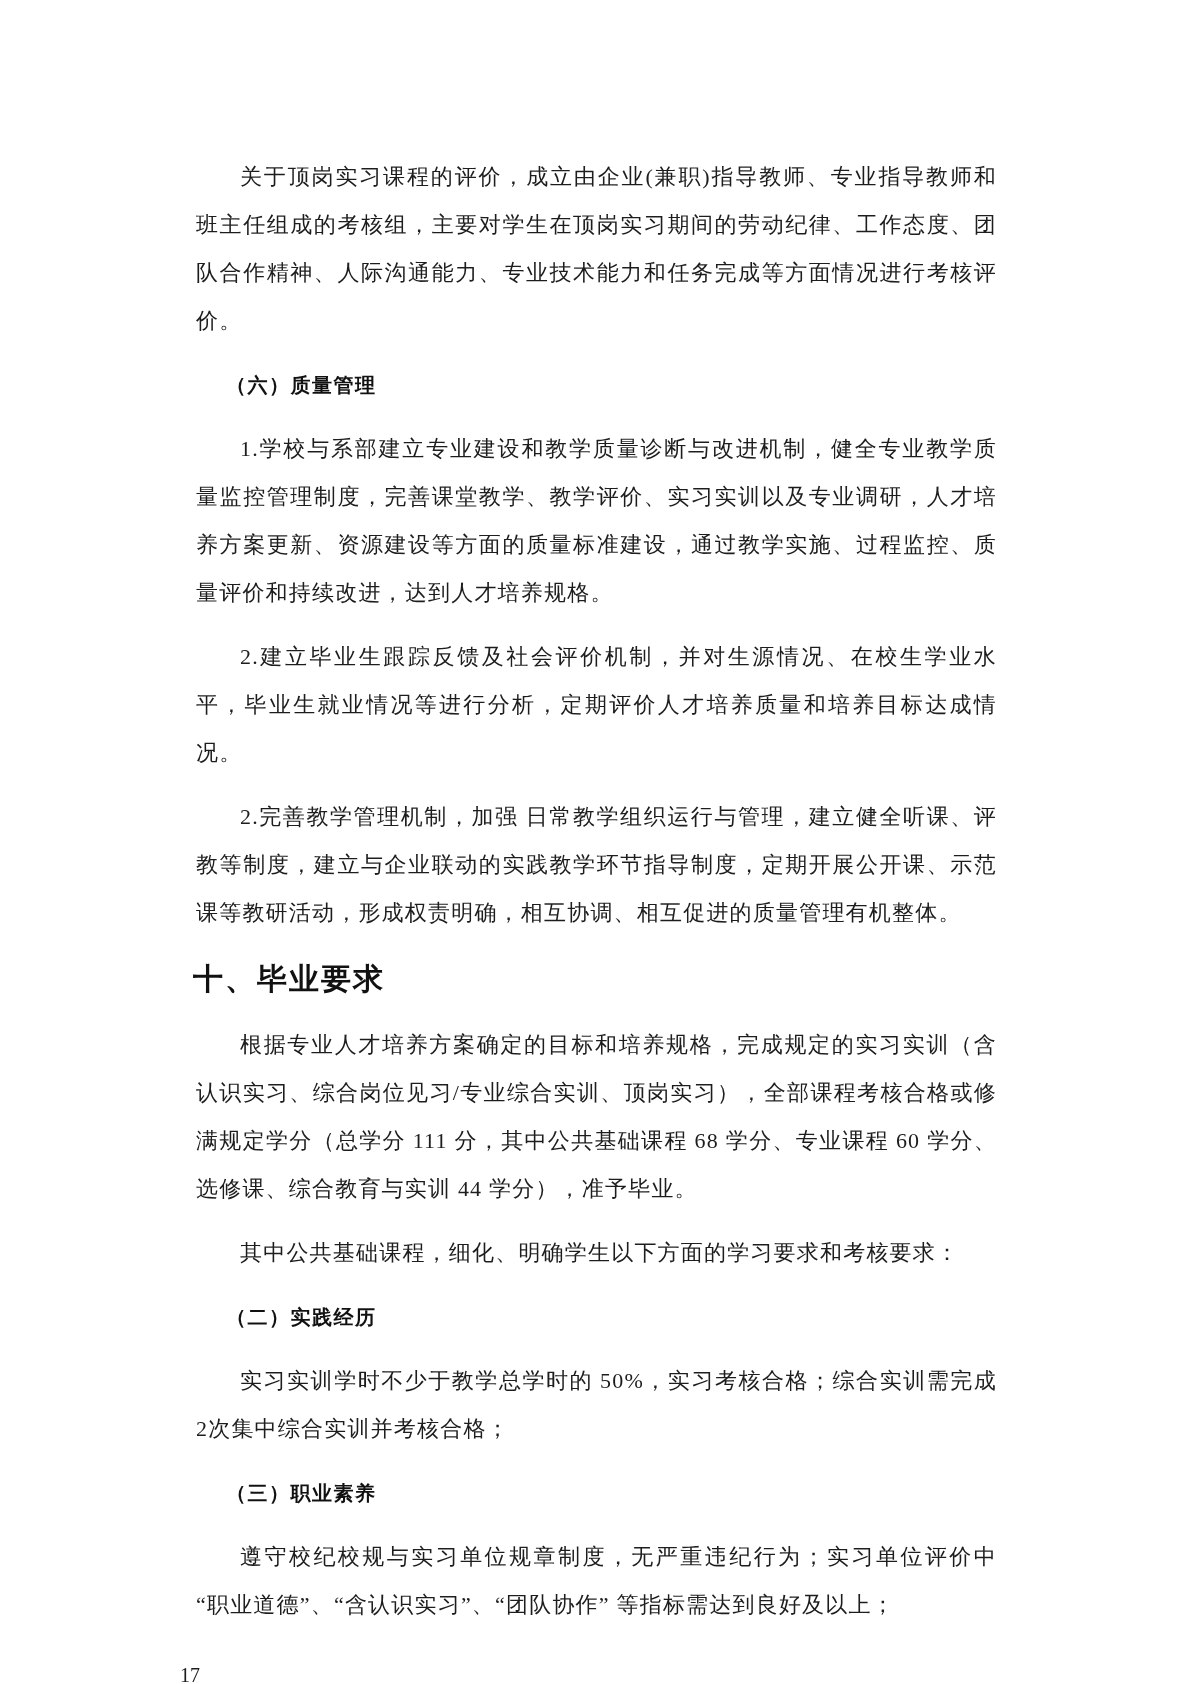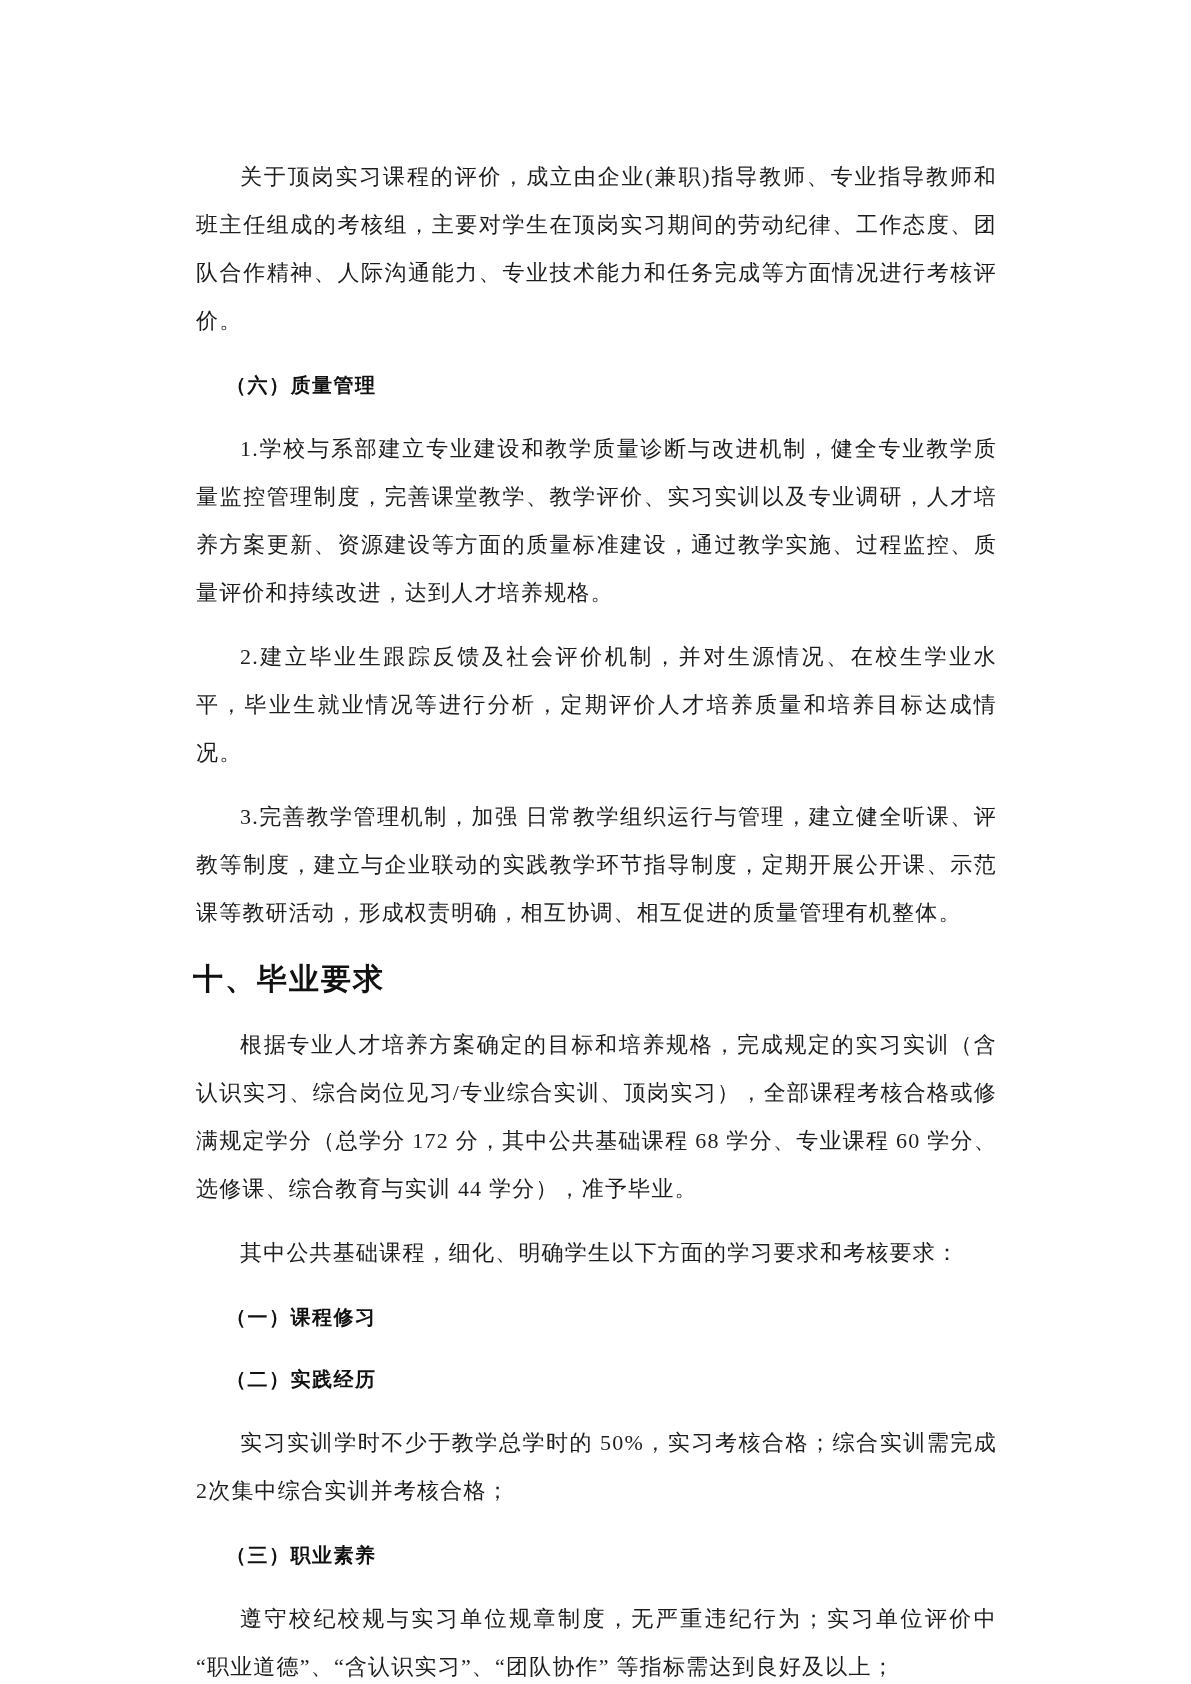--- a/index.html
+++ b/index.html
@@ -53,28 +53,27 @@
 <body>
 
 <div class="page">
 
   <p class="body">关于顶岗实习课程的评价，成立由企业(兼职)指导教师、专业指导教师和班主任组成的考核组，主要对学生在顶岗实习期间的劳动纪律、工作态度、团队合作精神、人际沟通能力、专业技术能力和任务完成等方面情况进行考核评价。</p>
 
   <h3 class="sub">（六）质量管理</h3>
 
   <p class="body">1.学校与系部建立专业建设和教学质量诊断与改进机制，健全专业教学质量监控管理制度，完善课堂教学、教学评价、实习实训以及专业调研，人才培养方案更新、资源建设等方面的质量标准建设，通过教学实施、过程监控、质量评价和持续改进，达到人才培养规格。</p>
   <p class="body">2.建立毕业生跟踪反馈及社会评价机制，并对生源情况、在校生学业水平，毕业生就业情况等进行分析，定期评价人才培养质量和培养目标达成情况。</p>
-  <p class="body">3.完善教学管理机制，加强 日常教学组织运行与管理，建立健全听课、评教等制度，建立与企业联动的实践教学环节指导制度，定期开展公开课、示范课等教研活动，形成权责明确，相互协调、相互促进的质量管理有机整体。</p>
+  <p class="body">2.完善教学管理机制，加强 日常教学组织运行与管理，建立健全听课、评教等制度，建立与企业联动的实践教学环节指导制度，定期开展公开课、示范课等教研活动，形成权责明确，相互协调、相互促进的质量管理有机整体。</p>
 
   <h2 class="big">十、毕业要求</h2>
 
-  <p class="body">根据专业人才培养方案确定的目标和培养规格，完成规定的实习实训（含认识实习、综合岗位见习/专业综合实训、顶岗实习），全部课程考核合格或修满规定学分（总学分 172 分，其中公共基础课程 68 学分、专业课程 60 学分、选修课、综合教育与实训 44 学分），准予毕业。</p>
+  <p class="body">根据专业人才培养方案确定的目标和培养规格，完成规定的实习实训（含认识实习、综合岗位见习/专业综合实训、顶岗实习），全部课程考核合格或修满规定学分（总学分 111 分，其中公共基础课程 68 学分、专业课程 60 学分、选修课、综合教育与实训 44 学分），准予毕业。</p>
   <p class="body">其中公共基础课程，细化、明确学生以下方面的学习要求和考核要求：</p>
 
-  <h3 class="sub">（一）课程修习</h3>
 
   <h3 class="sub">（二）实践经历</h3>
   <p class="body">实习实训学时不少于教学总学时的 50%，实习考核合格；综合实训需完成 2次集中综合实训并考核合格；</p>
 
   <h3 class="sub">（三）职业素养</h3>
   <p class="body">遵守校纪校规与实习单位规章制度，无严重违纪行为；实习单位评价中 “职业道德”、“含认识实习”、“团队协作” 等指标需达到良好及以上；</p>
 
   <div class="pagenum">17</div>
 
 </div>

